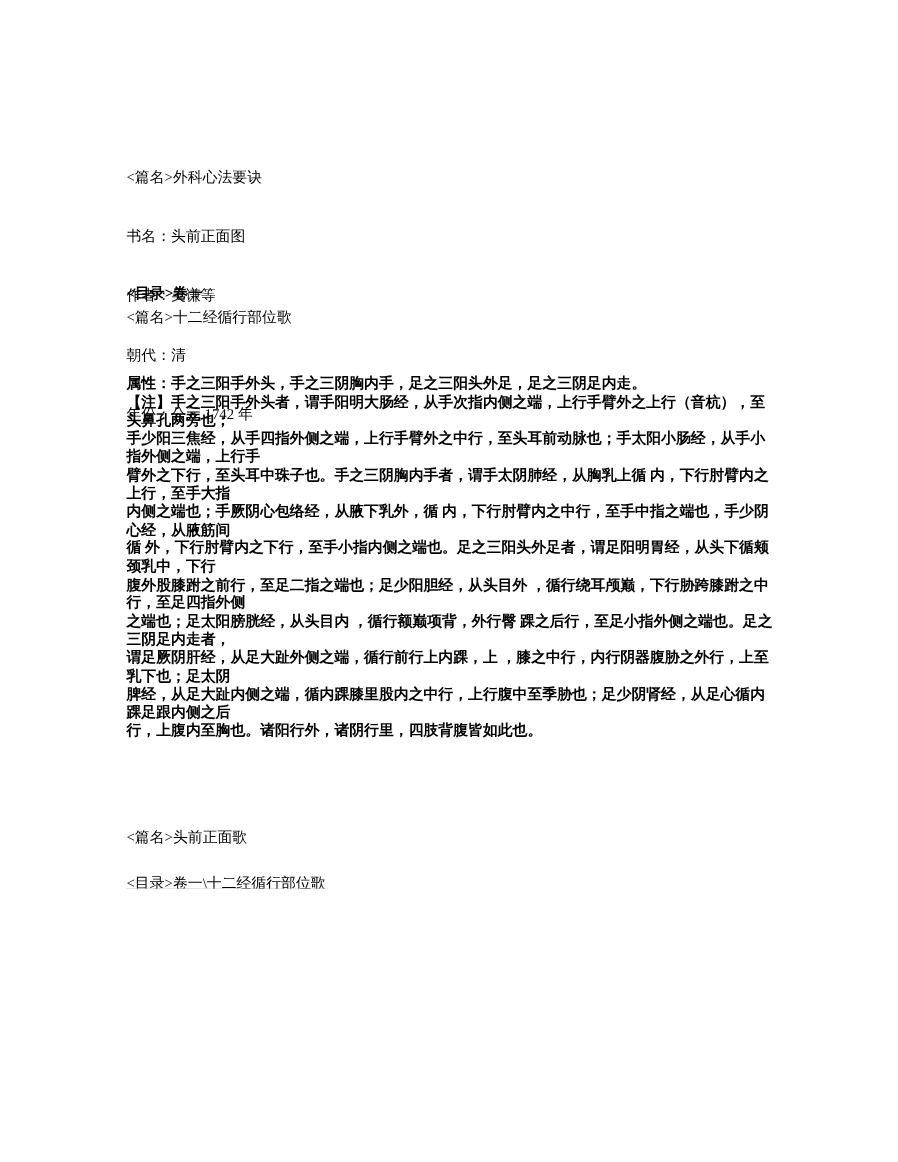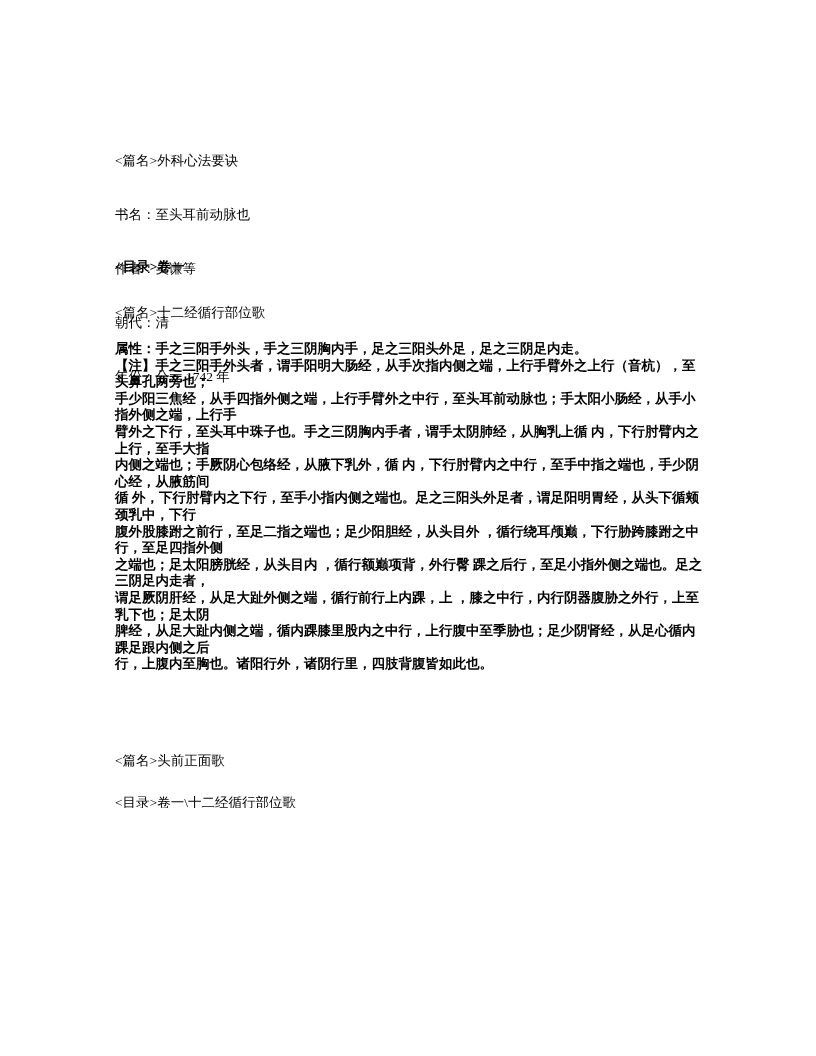--- a/index.html
+++ b/index.html
@@ -20,21 +20,21 @@
   .block {
     position: absolute;
     left: 115px;
   }
   .header-block {
     top: 116px;
     line-height: 18px;
     white-space: pre-wrap;
   }
   .toc-1   { top: 258px; font-weight: bold; }
-  .title-1 { top: 304px; }
+  .title-1 { top: 280px; }
   .body-1  { top: 341px; }
   .toc-2   { top: 794px; text-decoration: underline; }
   .title-2 { top: 752px; }
   .sec-2   { top: 827px; }
   .flow {
     width: 591px;
     line-height: 16.6px;
     white-space: pre-wrap;
     font-weight: bold;
   }
@@ -43,21 +43,21 @@
     white-space: pre-wrap;
   }
 </style>
 </head>
 <body>
 
 <div class="page">
 
   <div class="block header-block">
     <div>&lt;篇名&gt;外科心法要诀</div>
-    <div>书名：至头耳前动脉也</div>
+    <div>书名：头前正面图</div>
     <div>作者：吴谦等</div>
     <div>朝代：清</div>
     <div>年份：公元 1742 年</div>
   </div>
 
   <div class="block toc-1">&lt;目录&gt;卷一</div>
 
   <div class="block title-1">&lt;篇名&gt;十二经循行部位歌</div>
 
   <div class="block body-1 flow">属性：手之三阳手外头，手之三阴胸内手，足之三阳头外足，足之三阴足内走。

